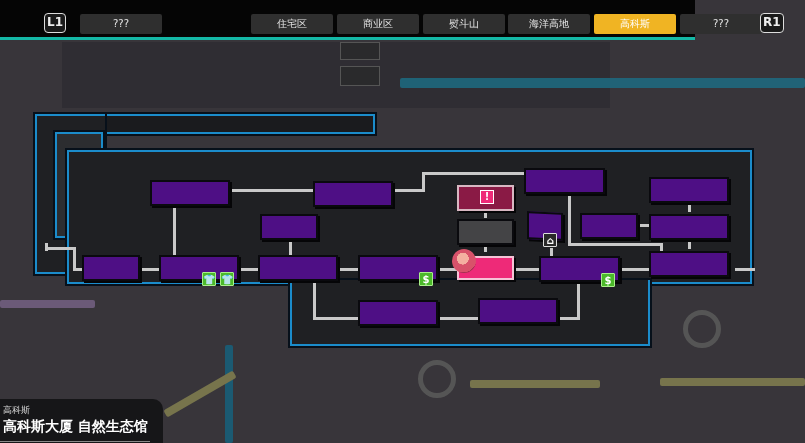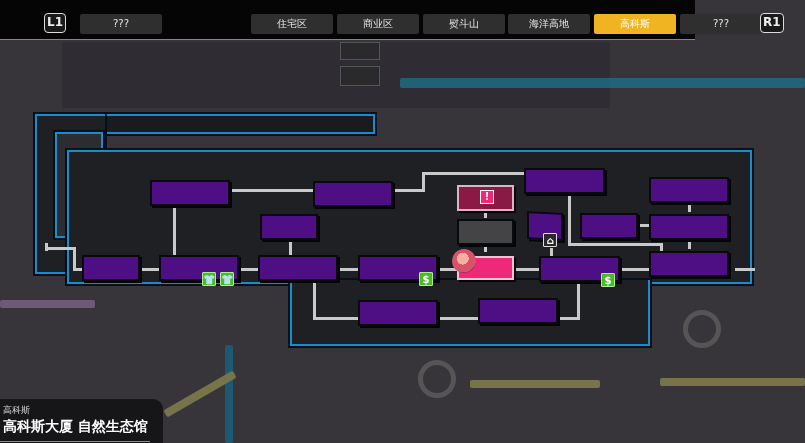--- a/index.html
+++ b/index.html
@@ -1,19 +1,19 @@
 <!DOCTYPE html>
 <html><head>
 <meta charset="utf-8">
 <style>
 *{box-sizing:border-box;margin:0;padding:0}
 body{width:805px;height:443px;overflow:hidden;background:#37343a;font-family:"DejaVu Sans",sans-serif;position:relative}
 .bg{position:absolute;inset:0;background:#38353a}
 .bgline{position:absolute;border-radius:2px}
-.topbar{position:absolute;left:0;top:0;width:695px;height:40px;background:#050505;border-bottom:1px solid #14b8a6}
+.topbar{position:absolute;left:0;top:0;width:695px;height:40px;background:#050505;border-bottom:3px solid #14b8a6}
 .tabbtn{position:absolute;top:14px;height:20px;width:82px;background:#2f2f2f;border-radius:2px;color:#e6e6e6;font-size:10px;text-align:center;line-height:20px}
 .tabbtn.active{background:#f0b423;color:#fff}
 .bumper{position:absolute;top:13px;height:20px;border:1.5px solid #ddd;border-radius:4px;color:#eee;font-weight:bold;font-size:12px;line-height:17px;text-align:center;padding:0 2px;background:#1a1a1a}
 .frame{position:absolute;border:2px solid #1b8ccb;box-shadow:0 0 0 2px #07101a;background:#1f2023}
 .room{position:absolute;background:#4e0f85;border:2px solid #0a0a0e;box-shadow:2px 2px 0 #050507}
 .room.alert{background:#8a1a45;border-color:#d8b7c2}
 .room.gray{background:#444446}
 .room.current{background:#ee2a78;border-color:#f5c3d6}
 .conn{position:absolute;background:#c9c9c9}
 .icon{position:absolute;width:14px;height:14px;border-radius:1px;font-size:10px;line-height:14px;text-align:center;font-weight:bold}

